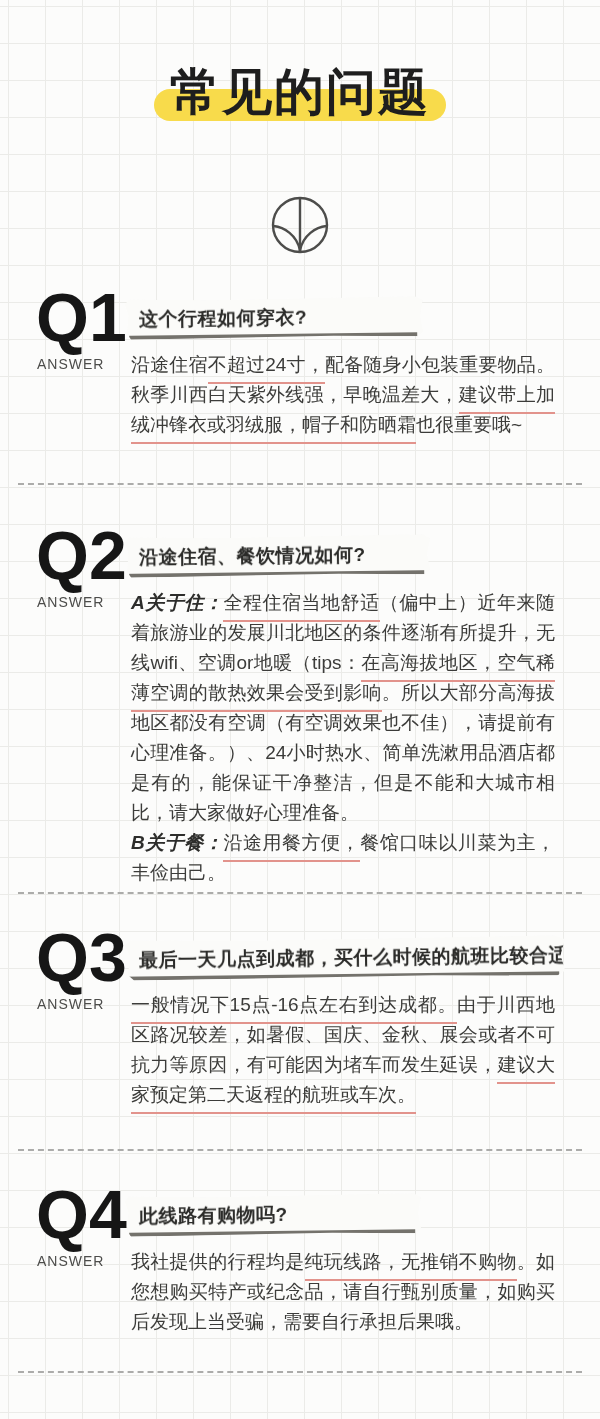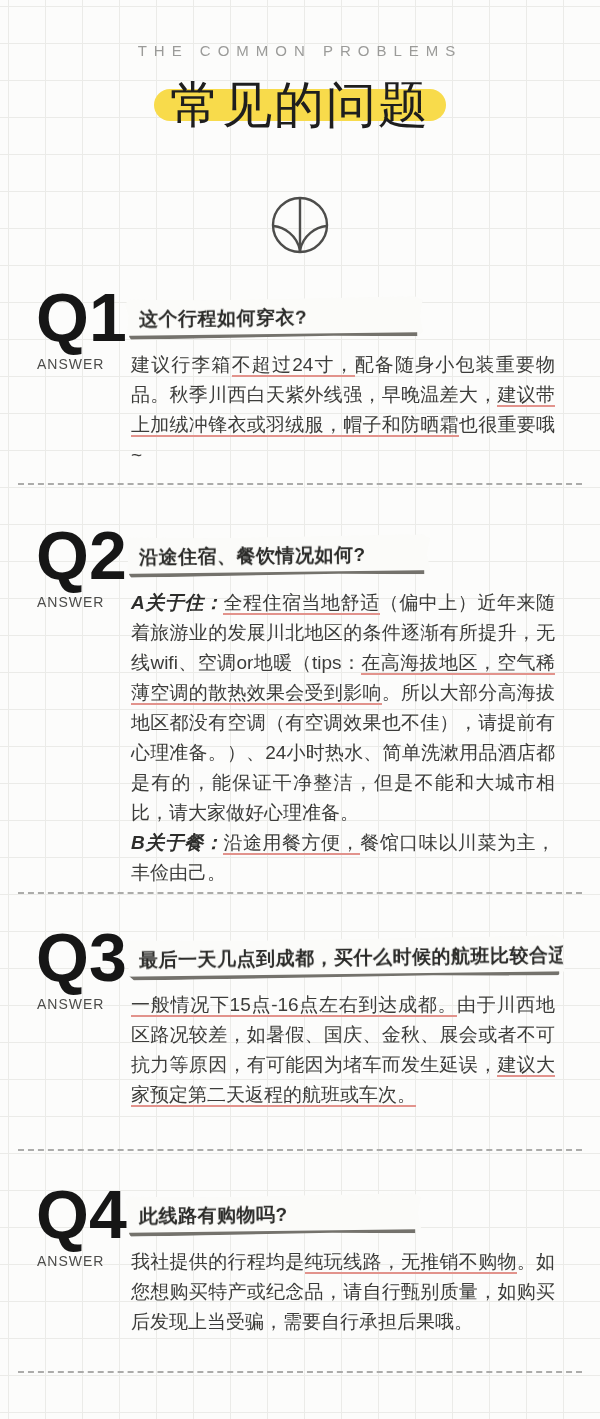--- a/index.html
+++ b/index.html
@@ -23,22 +23,22 @@
     position:absolute;top:42px;left:0;right:0;
     text-align:center;font-size:15px;letter-spacing:7px;
     color:#9b9b99;font-weight:500;
   }
   .title-wrap{position:absolute;top:56px;left:0;right:0;height:70px;text-align:center;}
   .title-pill{
     position:absolute;top:33px;left:50%;transform:translateX(-50%);
     width:292px;height:32px;border-radius:17px;
   }
   .title{
-    position:relative;margin:17px;font-size:50px;line-height:64px;
-    font-weight:400;color:#1e1e1e;letter-spacing:2px;
+    position:relative;margin:4px;font-size:50px;line-height:64px;
+    font-weight:700;color:#1e1e1e;letter-spacing:2px;
   }
   .subtitle{
     position:absolute;top:137px;left:0;right:0;text-align:center;
     font-size:21px;font-weight:600;color:#454543;
   }
   .logo{position:absolute;top:195px;left:270px;width:60px;height:60px;}
   
   .faq{position:absolute;left:0;width:600px;}
   .s1{top:290px;} .s2{top:528px;} .s3{top:930px;} .s4{top:1187px;}
   .qnum{
@@ -61,32 +61,31 @@
   .q-text{font-size:19px;font-weight:700;color:#2b2b29;letter-spacing:.5px;white-space:nowrap;}
   .answer-label{
     position:absolute;left:37px;top:66px;
     font-size:14px;color:#4c4c4a;letter-spacing:1px;font-weight:400;
   }
   .answer{
     position:absolute;left:131px;top:60px;width:424px;
     font-size:19px;line-height:30px;color:#3c3c3a;font-weight:500;
     text-align:justify;
   }
-  .answer span.u{border-bottom:2px solid #e2938c;padding-bottom:0;}
+  .answer span.u{border-bottom:2px solid #e2938c;padding-bottom:7px;}
   .answer span.b{font-weight:800;color:#2d2d2b;font-style:italic;}
   
   .divider{position:absolute;left:18px;width:564px;height:0;border-top:2px dashed #acacaa;}
   .d1{top:483px;} .d2{top:892px;} .d3{top:1149px;} .d4{top:1371px;}
 </style>
 </head>
 <body>
 
 <div class="page">
 
-  <div class="eyebrow">THE COMMON PROBLEMS</div>
 
   <div class="title-wrap">
     <span class="title-pill" style="background: rgb(248, 219, 75);"></span>
     <h1 class="title">常见的问题</h1>
   </div>
 
 
   <div class="logo">
     <svg viewBox="0 0 60 60" width="60" height="60">
       <g fill="none" stroke="#4d4d4b" stroke-width="2.4" stroke-linecap="round">
@@ -97,21 +96,21 @@
       </g>
     </svg>
   </div>
 
   <section class="faq s1">
     <div class="qnum">Q1</div>
     <div class="tape">
       <span class="q-text">这个行程如何穿衣?</span>
     </div>
     <div class="answer-label">ANSWER</div>
-    <div class="answer"><span>建议行李箱</span><span class="u" style="border-bottom-color: rgb(226, 147, 140);">不超过24寸，</span><span>配备随身小包装重要物品。秋季川西白天紫外线强，早晚温差大，</span><span class="u" style="border-bottom-color: rgb(226, 147, 140);">建议带上加绒冲锋衣或羽绒服，帽子和防晒霜</span><span>也很重要哦~</span></div>
+    <div class="answer"><span>沿途住宿</span><span class="u" style="border-bottom-color: rgb(226, 147, 140);">不超过24寸，</span><span>配备随身小包装重要物品。秋季川西白天紫外线强，早晚温差大，</span><span class="u" style="border-bottom-color: rgb(226, 147, 140);">建议带上加绒冲锋衣或羽绒服，帽子和防晒霜</span><span>也很重要哦~</span></div>
   </section>
 
   <div class="divider d1"></div>
 
   <section class="faq s2">
     <div class="qnum">Q2</div>
     <div class="tape">
       <span class="q-text">沿途住宿、餐饮情况如何?</span>
     </div>
     <div class="answer-label">ANSWER</div>

